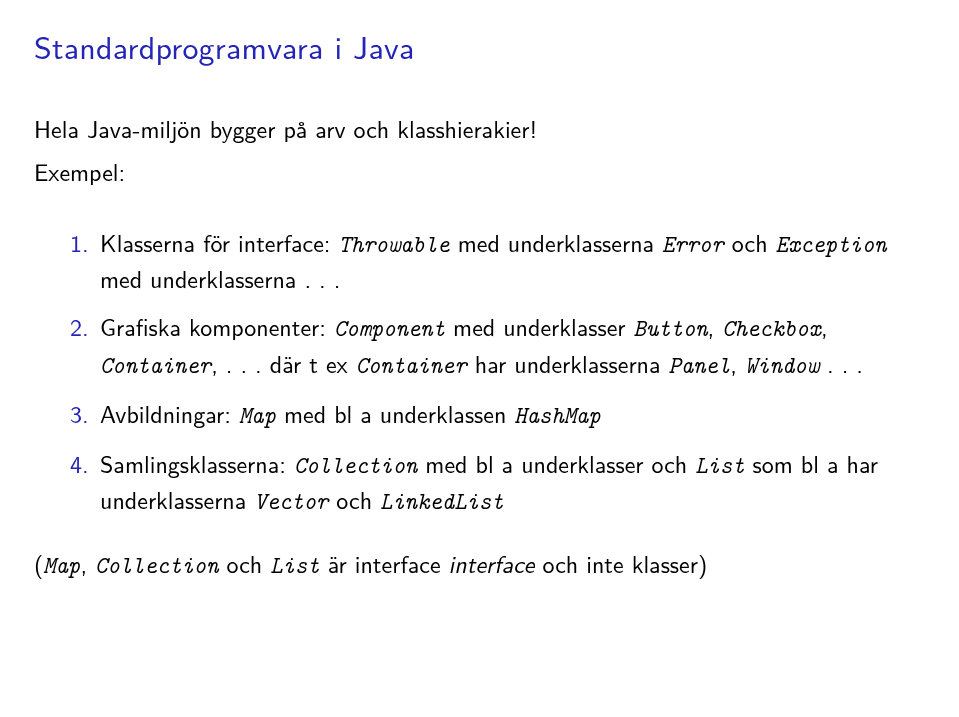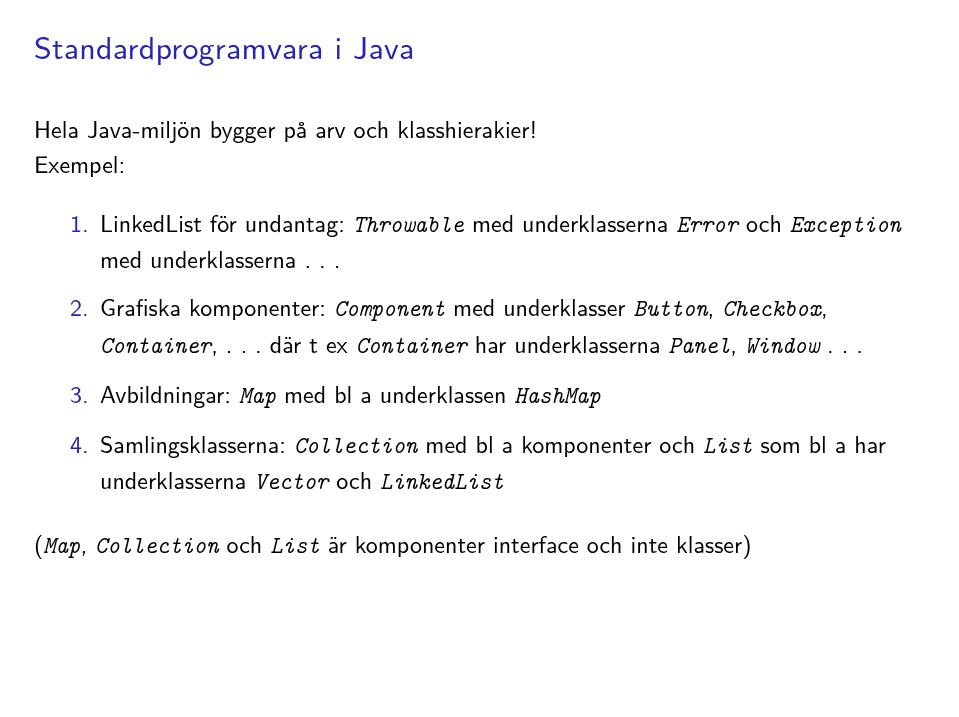--- a/index.html
+++ b/index.html
@@ -25,23 +25,24 @@
     font-size: 32px;
     font-weight: 400;
     margin: 0 0 42px 0;
     letter-spacing: 0.2px;
   }
   .body {
     font-size: 24px;
     line-height: 1.45;
   }
   .intro {
+    margin-bottom: 8px;
   }
   .example-label {
-    margin-bottom: 24px;
+    margin-bottom: 36px;
   }
   ol.list {
     list-style: none;
     padding: 0 0 0 36px;
     margin: 0;
   }
   ol.list li {
     margin-bottom: 14px;
     position: relative;
     padding-left: 30px;
@@ -53,20 +54,21 @@
   }
   .mono {
     font-family: "Latin Modern Mono", "Computer Modern Typewriter", "Courier New", monospace;
     font-size: 0.98em;
     font-style: italic;
   }
   .note {
     margin-top: 28px;
   }
   .ital {
+    font-style: italic;
     text-align: right;
   }
   .footer {
     position: absolute;
     right: 34px;
     bottom: 26px;
     font-size: 20px;
   }
 </style>
 </head>
@@ -78,40 +80,40 @@
 
   <div class="body">
 
     <div class="intro">Hela Java-miljön bygger på arv och klasshierakier!</div>
     <div class="example-label">Exempel:</div>
 
     <ol class="list">
 
       <li>
         <span class="num">1.</span>
-        <span>LinkedList för undantag: </span><span class="mono">Throwable</span><span> med underklasserna </span><span class="mono">Error</span><span> och </span><span class="mono">Exception</span><span> med underklasserna . . .</span>
+        <span>Klasserna för interface: </span><span class="mono">Throwable</span><span> med underklasserna </span><span class="mono">Error</span><span> och </span><span class="mono">Exception</span><span> med underklasserna . . .</span>
       </li>
 
       <li>
         <span class="num">2.</span>
         <span>Grafiska komponenter: </span><span class="mono">Component</span><span> med underklasser </span><span class="mono">Button</span><span>, </span><span class="mono">Checkbox</span><span>, </span><span class="mono">Container</span><span>, . . . där t ex </span><span class="mono">Container</span><span> har underklasserna </span><span class="mono">Panel</span><span>, </span><span class="mono">Window</span><span> . . .</span>
       </li>
 
       <li>
         <span class="num">3.</span>
         <span>Avbildningar: </span><span class="mono">Map</span><span> med bl a underklassen </span><span class="mono">HashMap</span><span></span>
       </li>
 
       <li>
         <span class="num">4.</span>
-        <span>Samlingsklasserna: </span><span class="mono">Collection</span><span> med bl a komponenter och </span><span class="mono">List</span><span> som bl a har underklasserna </span><span class="mono">Vector</span><span> och </span><span class="mono">LinkedList</span><span></span>
+        <span>Samlingsklasserna: </span><span class="mono">Collection</span><span> med bl a underklasser och </span><span class="mono">List</span><span> som bl a har underklasserna </span><span class="mono">Vector</span><span> och </span><span class="mono">LinkedList</span><span></span>
       </li>
 
     </ol>
 
     <div class="note">
-      <span>(</span><span class="mono">Map</span><span>, </span><span class="mono">Collection</span><span> och </span><span class="mono">List</span><span> är komponenter </span><span class="ital">interface</span><span> och inte klasser)</span>
+      <span>(</span><span class="mono">Map</span><span>, </span><span class="mono">Collection</span><span> och </span><span class="mono">List</span><span> är interface </span><span class="ital">interface</span><span> och inte klasser)</span>
     </div>
 
   </div>
 
 
 </div>
 
 </body></html>

